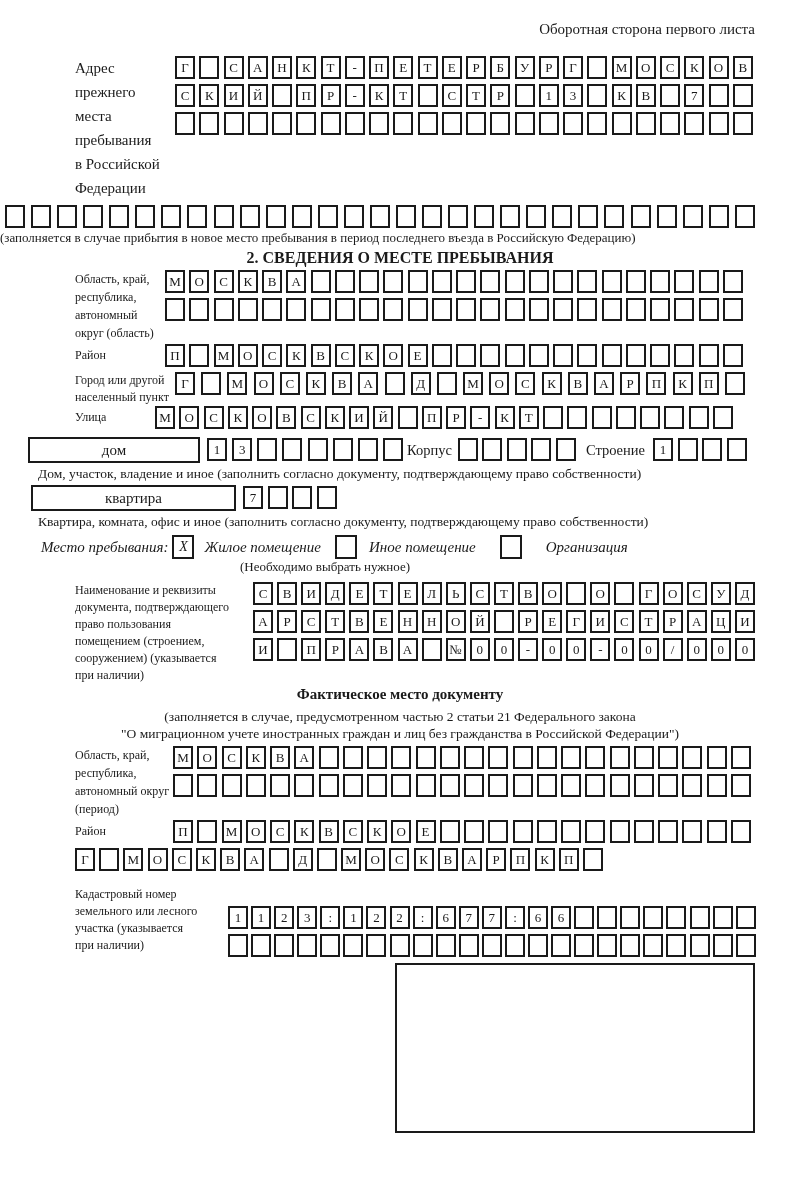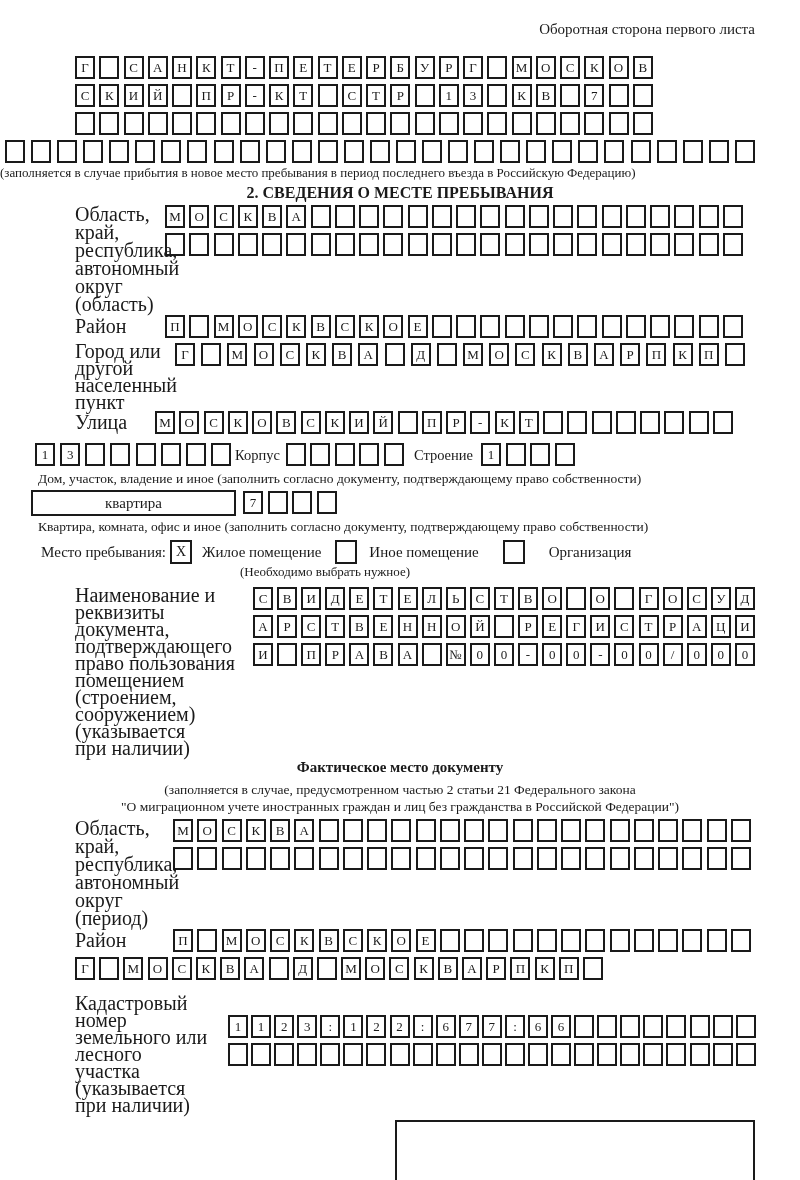--- a/index.html
+++ b/index.html
@@ -6,21 +6,21 @@
   html,body { width: 800px; background: #ffffff; }
   body {
     height: 1180px;
     font-family: "Liberation Serif", "DejaVu Serif", serif;
     color: #1a1a1a;
     overflow: hidden;
     padding-top: 20px;
   }
   .hdr-note { text-align: right; padding-right: 45px; font-size: 15px; line-height: 18px; }
   .frow { display: flex; align-items: flex-start; margin-left: 75px; }
-  .lbl { font-size: 20px; line-height: 17px; flex: 0 0 auto; }
+  .lbl { font-size: 12px; line-height: 17px; flex: 0 0 auto; }
   .lbl.tall { line-height: 24px; font-size: 15px; }
   .lbl.mid { line-height: 18px; }
   .rows { display: flex; flex-direction: column; gap: 5px; }
   .cellrow { display: flex; justify-content: space-between; }
   .cell {
     flex: 0 0 20px; width: 20px; height: 23px;
     border: 2px solid #1a1a1a;
     display: flex; align-items: center; justify-content: center;
     font-size: 13px; font-weight: 400;
   }
@@ -32,31 +32,37 @@
     border: 2px solid #1a1a1a; height: 26px;
     display: flex; align-items: center; justify-content: center;
     font-size: 15px;
   }
   .inline-lbl { font-size: 14.5px; line-height: 26px; }
   .chk {
     width: 22px; height: 24px; border: 2px solid #1a1a1a;
     display: flex; align-items: center; justify-content: center;
     font-size: 14px; flex: 0 0 22px;
   }
-  .mesto { display: flex; align-items: center; margin-left: 41px; }
+  .mesto { display: flex; align-items: center; margin-left: 41px; font-style: italic; }
   .mesto .opt-lbl { font-size: 15px; }
   .stamp-box { border: 2px solid #1a1a1a; width: 360px; height: 170px; margin-left: 395px; background: #fff; }
   .fact-cap { text-align: center; font-size: 13.5px; line-height: 17px; }
 </style>
 </head>
 <body>
 
 <div class="hdr-note">Оборотная сторона первого листа</div>
 
 <div class="frow" style="margin-top:18px">
+  <div class="lbl tall" style="width:100px">
+    <div>Адрес прежнего</div>
+    <div>места пребывания</div>
+    <div>в Российской</div>
+    <div>Федерации</div>
+  </div>
   <div class="rows">
     <div class="cellrow" style="width:578px">
         <span class="cell">Г</span>
         <span class="cell"></span>
         <span class="cell">С</span>
         <span class="cell">А</span>
         <span class="cell">Н</span>
         <span class="cell">К</span>
         <span class="cell">Т</span>
         <span class="cell">-</span>
@@ -314,20 +320,21 @@
       <span class="cell"></span>
       <span class="cell"></span>
       <span class="cell"></span>
       <span class="cell"></span>
       <span class="cell"></span>
       <span class="cell"></span>
     </div>
 </div>
 
 <div class="drow" style="margin-top:8px;margin-left:28px">
+  <div class="wbox" style="width:172px">дом</div>
   <div class="cellrow" style="width:196px;margin-left:7px;margin-top:1px">
       <span class="cell">1</span>
       <span class="cell">3</span>
       <span class="cell"></span>
       <span class="cell"></span>
       <span class="cell"></span>
       <span class="cell"></span>
       <span class="cell"></span>
       <span class="cell"></span>
     </div>

